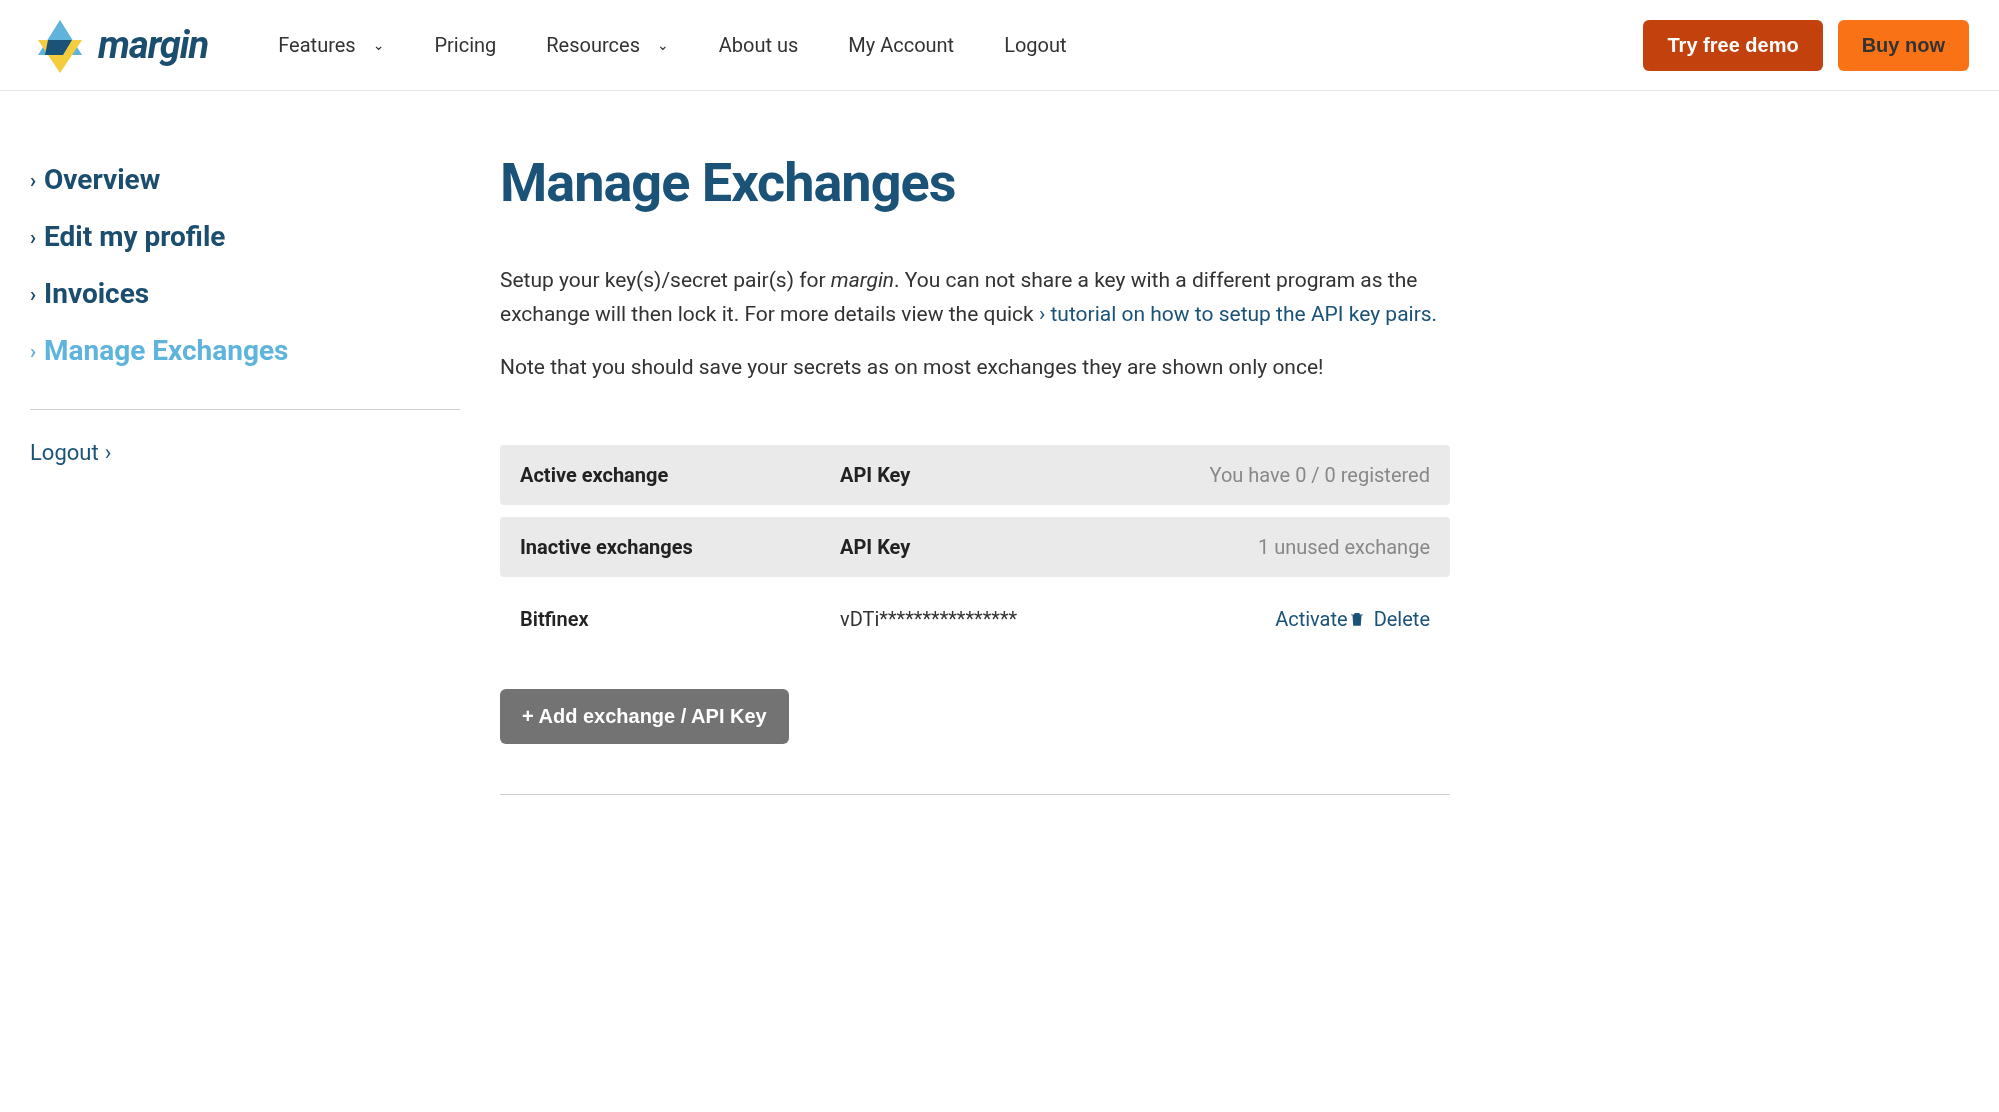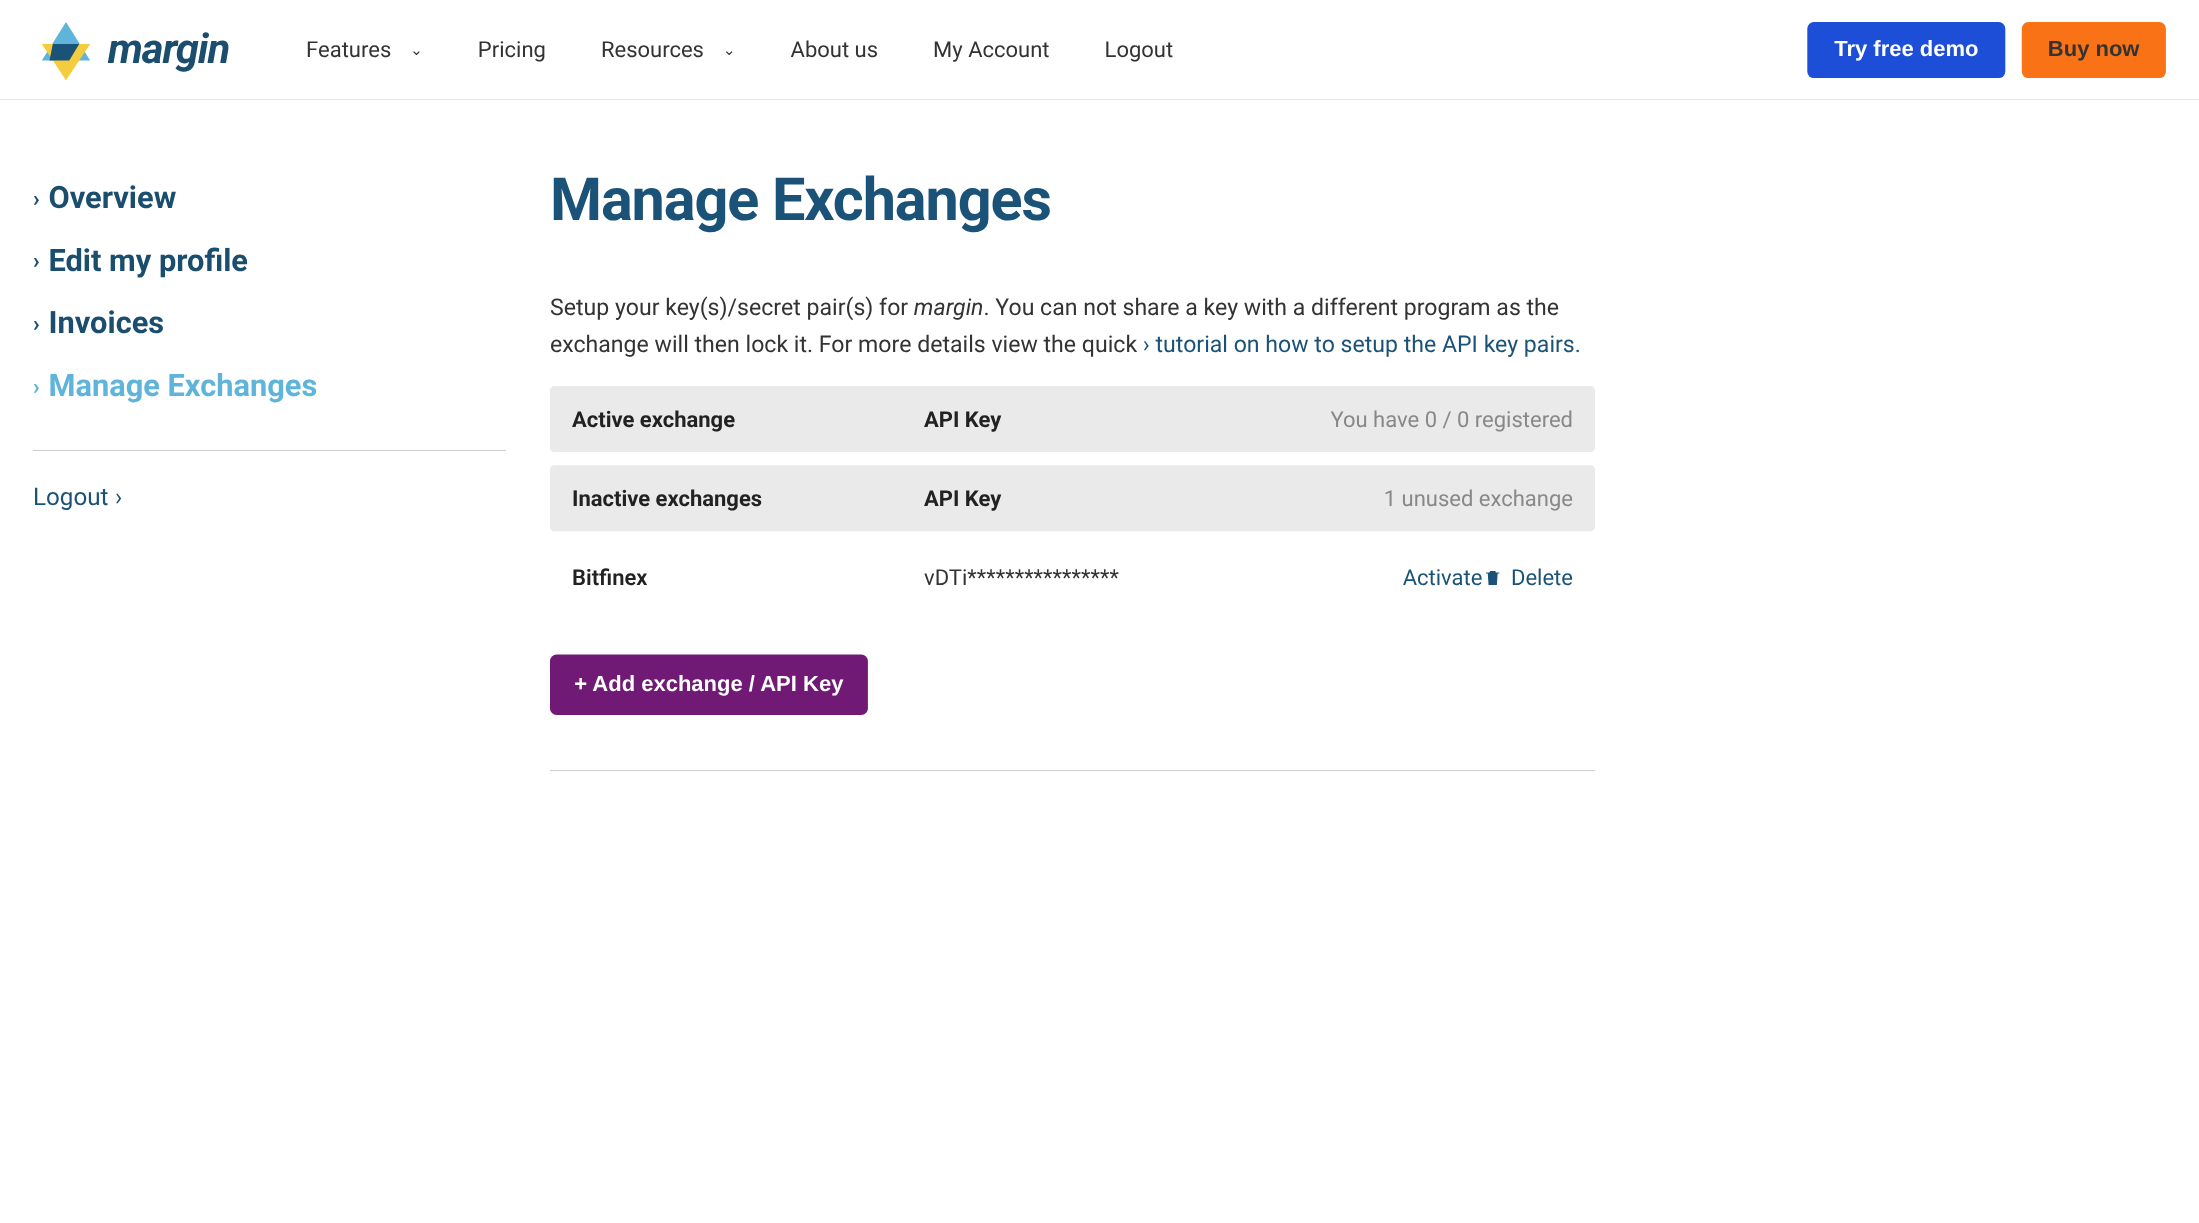--- a/index.html
+++ b/index.html
@@ -52,21 +52,21 @@
       gap: 17px;
     }
     .chevron-down {
       font-size: 14px;
     }
     .header-buttons {
       display: flex;
       gap: 15px;
     }
     .btn-demo {
-      background: #1d4ed8;
+      background: #c2410c;
       color: #fff;
       border: none;
       padding: 14px 24px;
       font-size: 20px;
       font-weight: 600;
       border-radius: 6px;
       cursor: pointer;
     }
     .btn-buy {
       background: #f97316;
@@ -190,21 +190,21 @@
     }
     .action-link {
       color: #1a5278;
       font-size: 20px;
       cursor: pointer;
       display: flex;
       align-items: center;
       gap: 8px;
     }
     .btn-add {
-      background: #701a75;
+      background: #737373;
       color: #fff;
       border: none;
       padding: 16px 22px;
       font-size: 20px;
       font-weight: 600;
       border-radius: 6px;
       cursor: pointer;
       margin-top: 40px;
     }
     .bottom-divider {
@@ -278,20 +278,21 @@
     </div>
   </aside>
 
   <main class="main">
     <h1 class="page-title">Manage Exchanges</h1>
 
     <p class="intro-text">
       <span>Setup your key(s)/secret pair(s) for </span><em>margin</em><span>. You can not share a key with a different program as the exchange will then lock it. For more details view the quick </span><a class="tutorial-link"><span>›</span> <span>tutorial on how to setup the API key pairs.</span></a>
     </p>
 
+    <p class="note-text">Note that you should save your secrets as on most exchanges they are shown only once!</p>
 
     <div class="table-header">
       <div class="th-col1">Active exchange</div>
       <div class="th-col2">API Key</div>
       <div class="th-col3">You have 0 / 0 registered</div>
     </div>
 
     <div class="table-header">
       <div class="th-col1">Inactive exchanges</div>
       <div class="th-col2">API Key</div>

